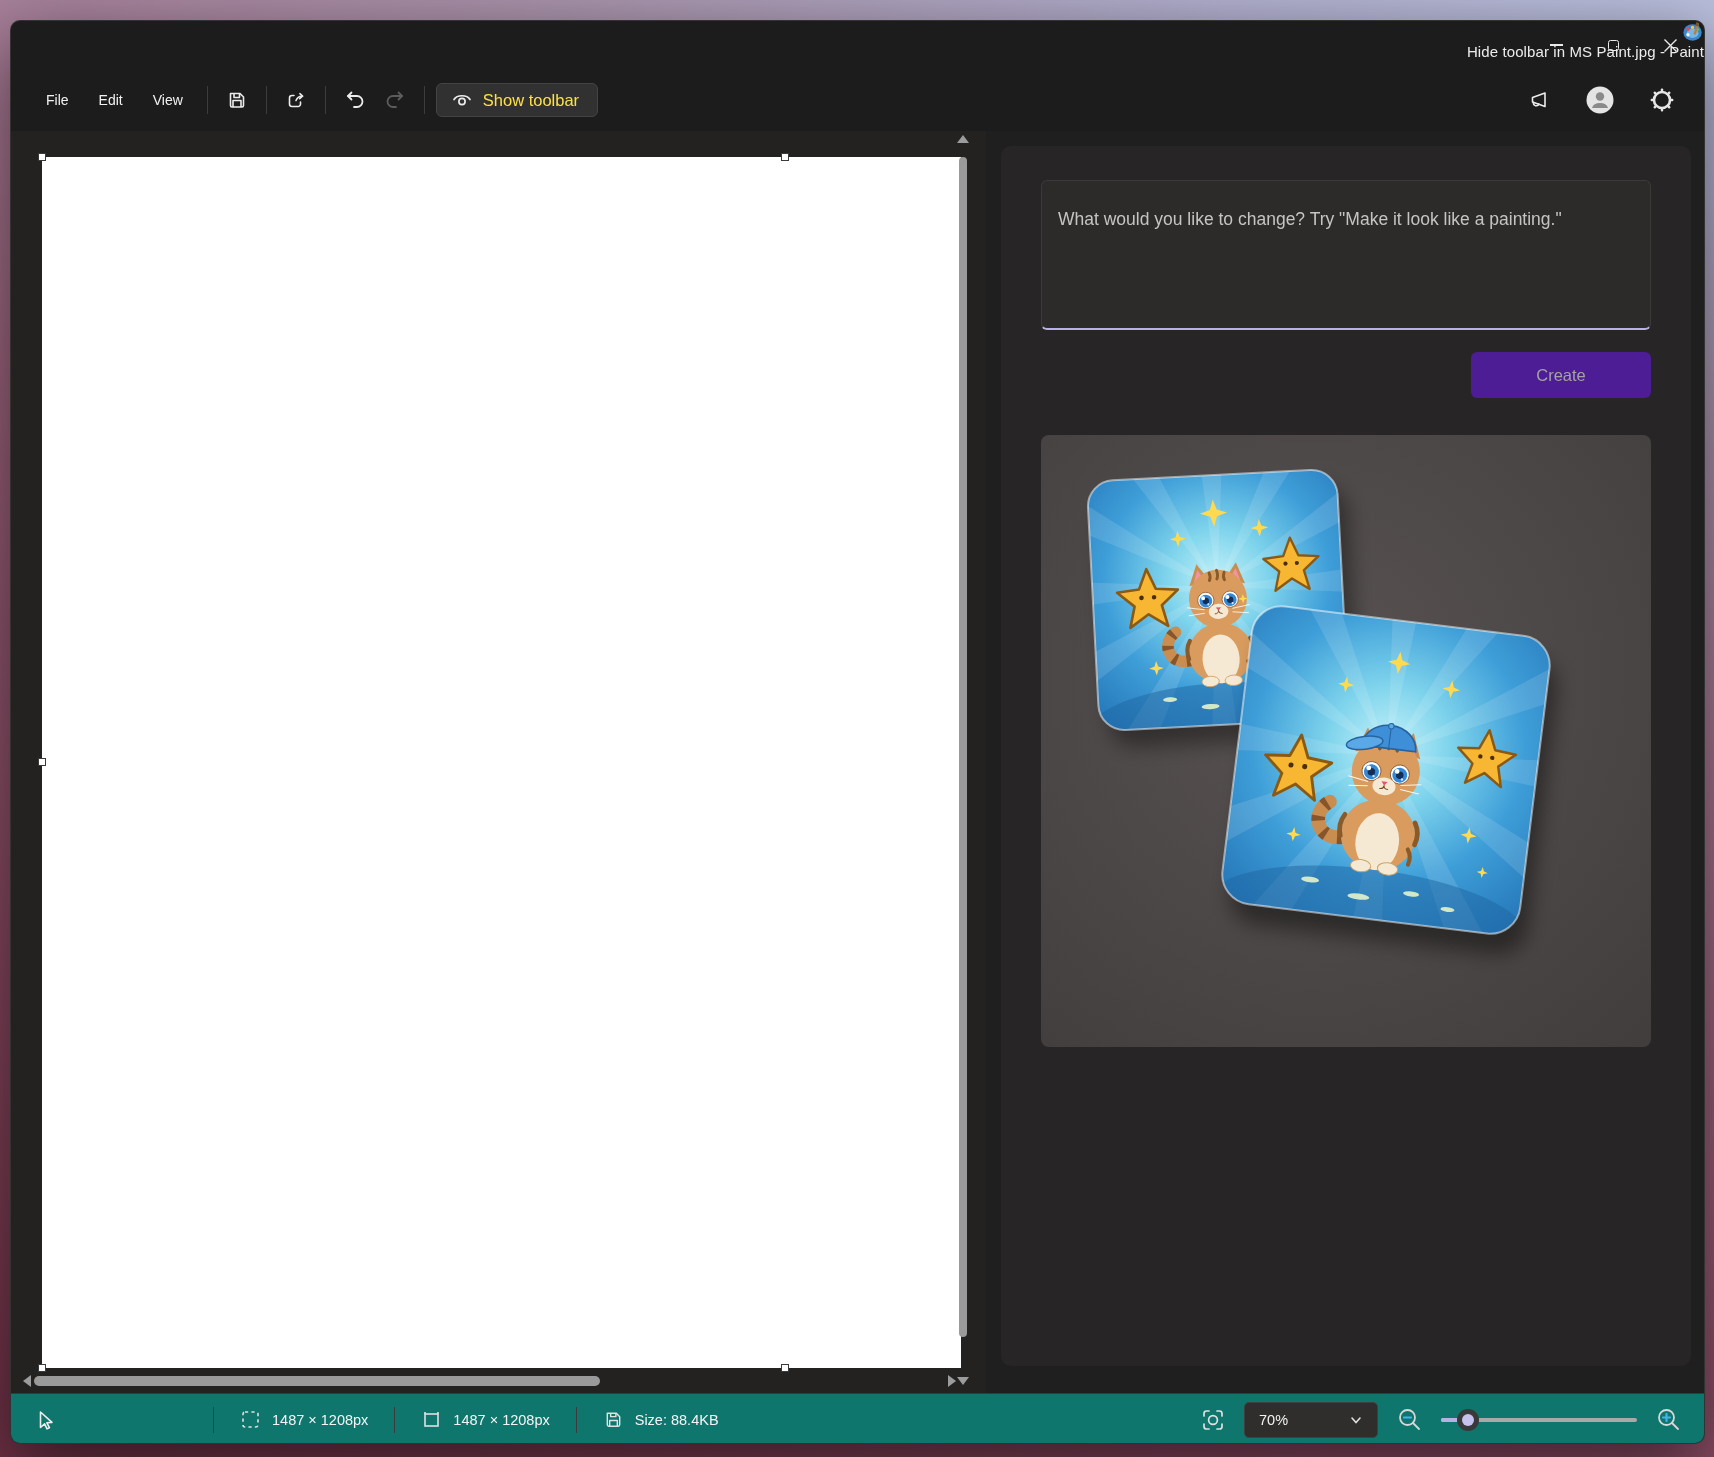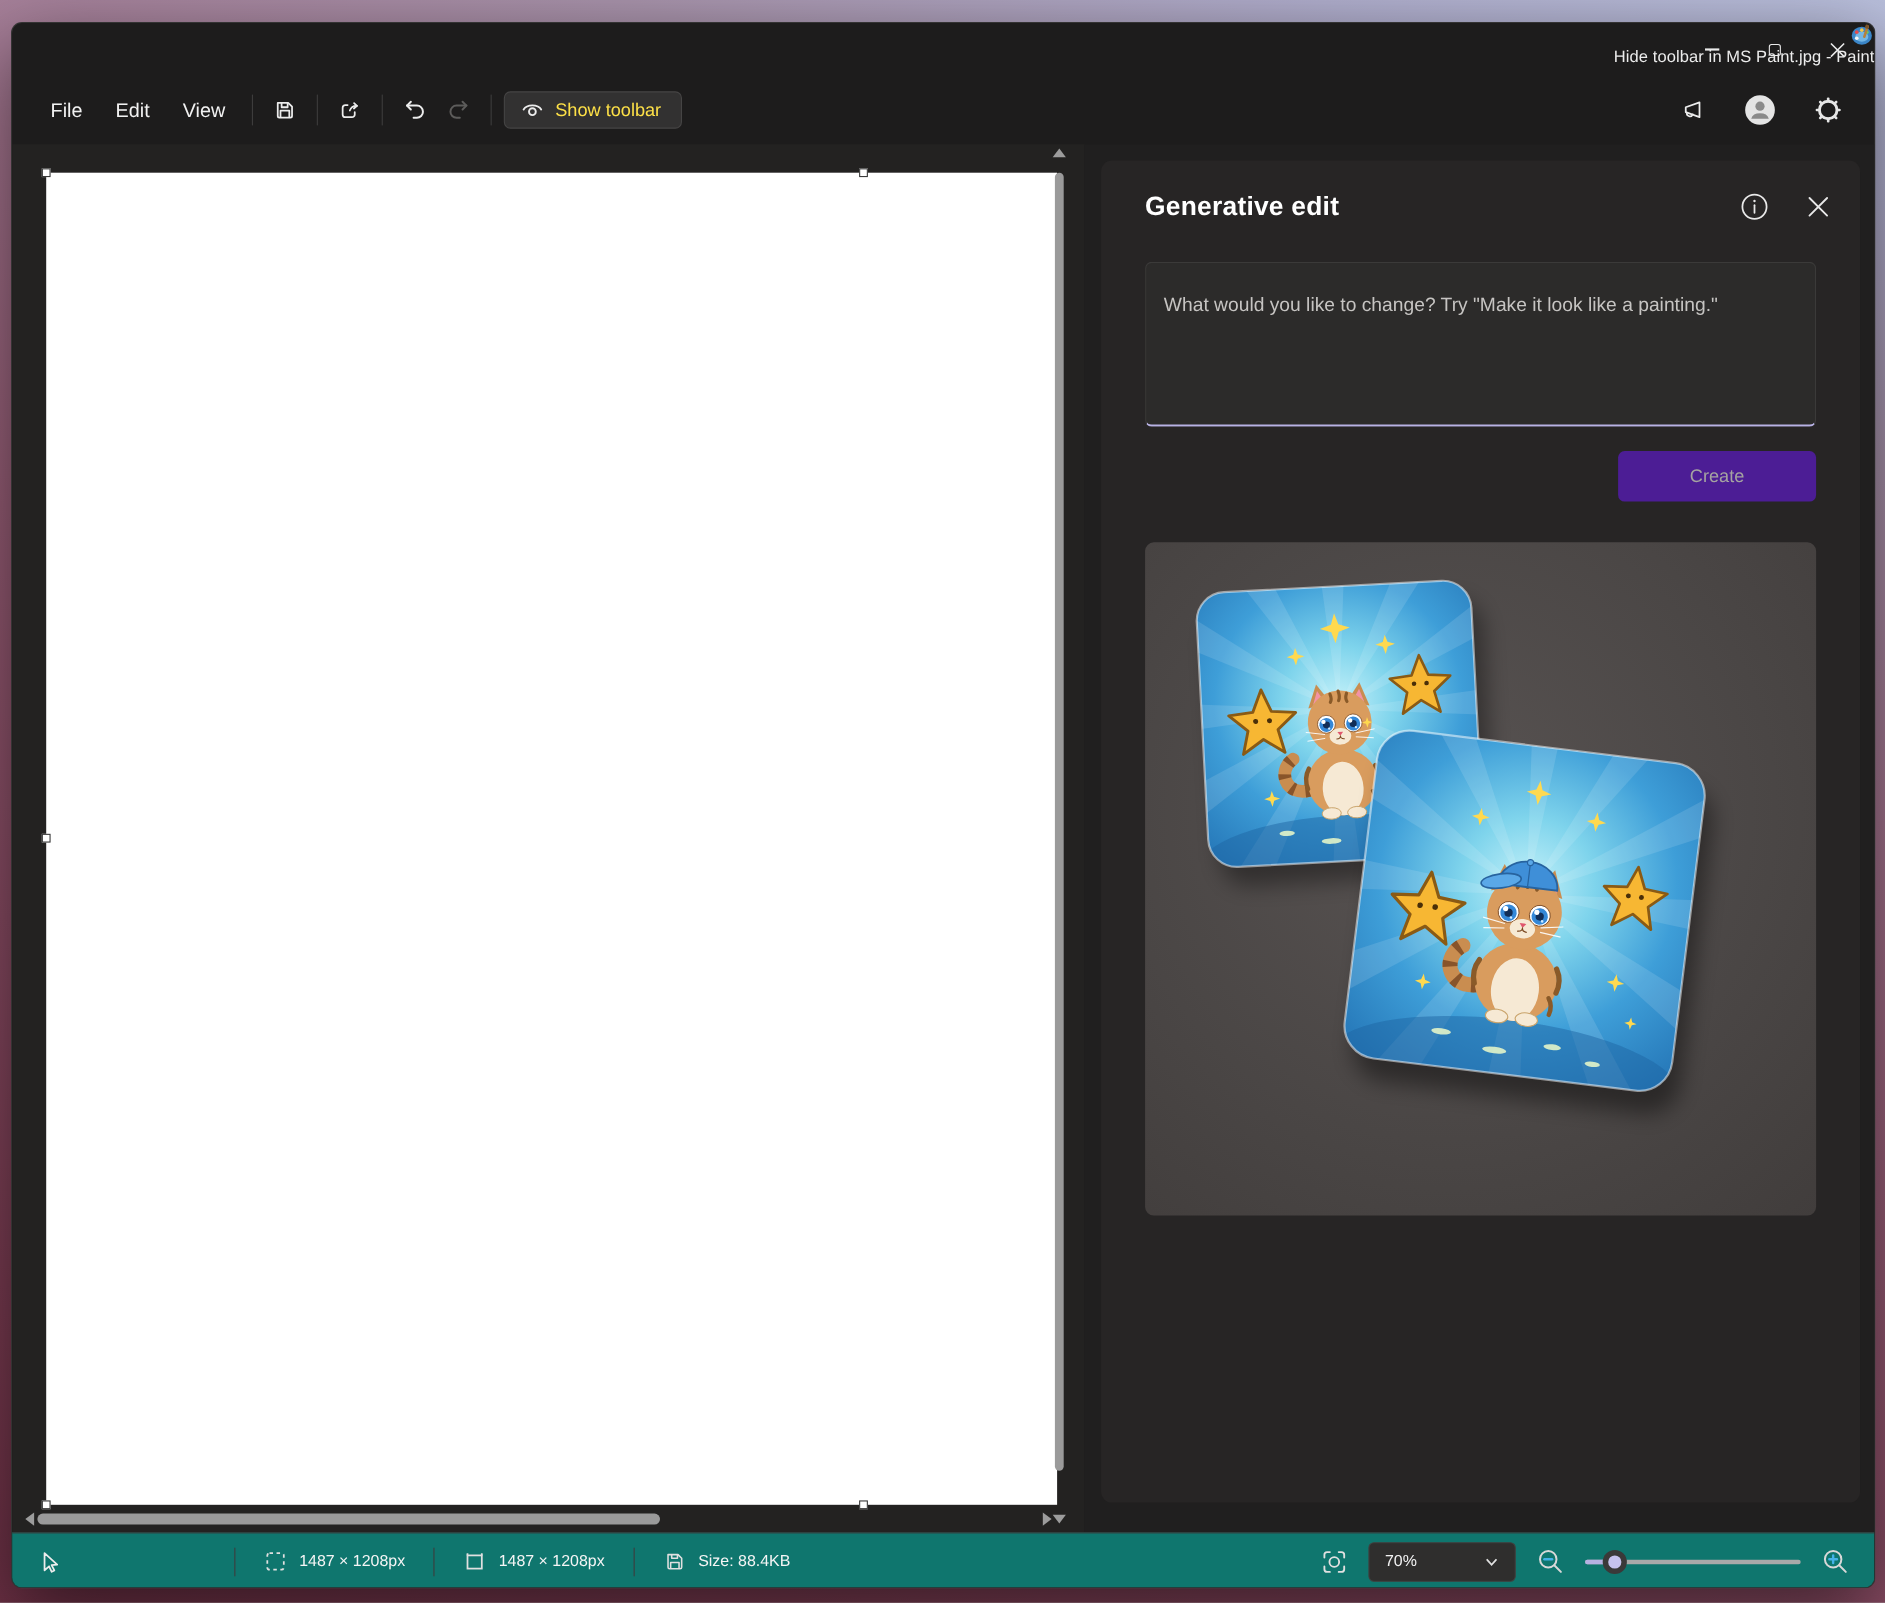--- a/index.html
+++ b/index.html
@@ -18,21 +18,21 @@
   
   .titlebar { position:absolute; left:0; top:0; right:0; height:48px; display:flex; align-items:flex-end;flex-direction:column; }
   .app-icon { margin-left:18px; width:22px; height:22px; flex:0 0 auto; }
   .title-text { margin-left:11px; font-size:15px; color:#ececec; letter-spacing:.1px; }
   .win-controls { position:absolute; right:5px; top:0; height:48px; display:flex; }
   .win-btn { width:57px; height:48px; display:flex; align-items:center; justify-content:center; color:#eaeaea; }
   .glyph-min { width:13px; height:1.5px; background:#eaeaea; }
   .glyph-max { width:11px; height:11px; border:1.4px solid #eaeaea; border-radius:2.5px; }
   
   .menubar { position:absolute; left:0; top:48px; right:0; height:62px; display:flex; align-items:center; padding-left:20px; }
-  .menu-item { font-size:18px; color:#f2f2f2; padding:9px 15px; border-radius:5px; }
+  .menu-item { font-size:14px; color:#f2f2f2; padding:9px 15px; border-radius:5px; }
   .mb-sep { width:1px; height:28px; background:#3d3c3c; margin:0 9px; }
   .icon-btn { width:40px; height:40px; display:flex; align-items:center; justify-content:center; border-radius:5px; }
   .show-toolbar-btn {
     margin-left:2px; height:34px; padding:0 18px 0 14px; display:flex; align-items:center; gap:10px;
     background:#323131; border:1px solid #454444; border-radius:6px; font-size:16.5px; color:#fde047;
   }
   .mb-right { margin-left:auto; display:flex; align-items:center; gap:22px; padding-right:22px; }
   
   .canvas-region { position:absolute; left:0; top:110px; width:975px; height:1262px; background:#232221; }
   .paint-canvas { position:absolute; left:31px; top:26px; width:919px; height:1211px; background:#ffffff; }
@@ -199,35 +199,20 @@
     </div>
     <div class="hscroll">
       <div class="tri-left"></div>
       <div class="thumb"></div>
       <div class="tri-right"></div>
     </div>
   </div>
 
   <div class="side-region">
     <div class="gen-card">
-      <div class="card-head">
-        <div class="card-title">Generative edit</div>
-        <div class="head-icon">
-          <svg width="28" height="28" viewBox="0 0 28 28" fill="none" stroke="#e8e8e8" stroke-width="1.6">
-            <circle cx="14" cy="14" r="11"></circle>
-            <path d="M14 12.5 V19.5" stroke-linecap="round"></path>
-            <circle cx="14" cy="8.8" r="1.1" fill="#e8e8e8" stroke="none"></circle>
-          </svg>
-        </div>
-        <div class="head-icon">
-          <svg width="22" height="22" viewBox="0 0 22 22" stroke="#e8e8e8" stroke-width="1.7" stroke-linecap="round">
-            <path d="M3 3 L19 19 M19 3 L3 19"></path>
-          </svg>
-        </div>
-      </div>
       <textarea class="prompt-box" placeholder="What would you like to change? Try &quot;Make it look like a painting.&quot;" style=""></textarea>
       <div class="create-row">
         <button class="create-btn">Create</button>
       </div>
 
       <div class="preview">
         <svg width="610" height="612" viewBox="0 0 610 612">
           <defs>
             <radialGradient id="sky" cx="0.5" cy="0.42" r="0.78">
               <stop offset="0" stop-color="#c4f1f9"></stop>

